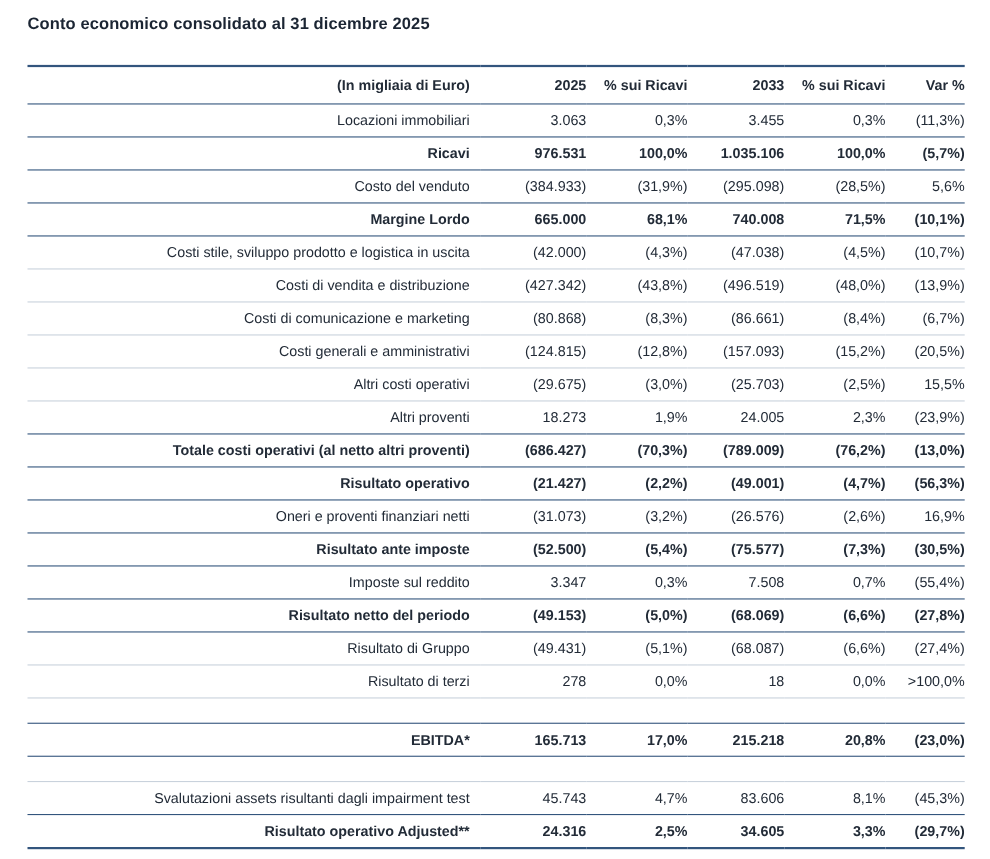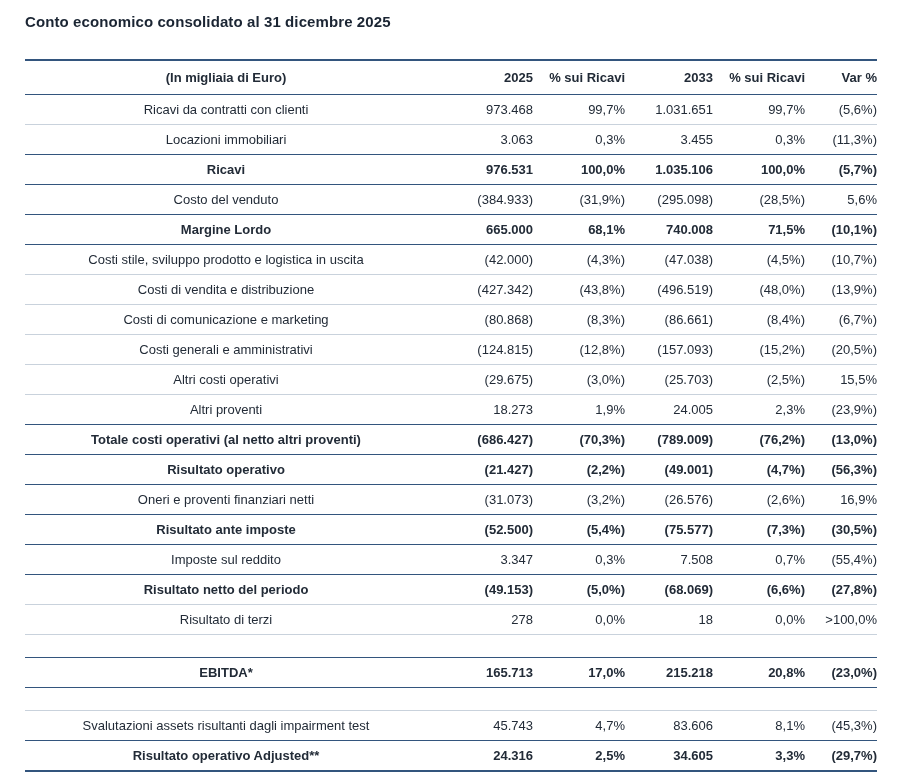--- a/index.html
+++ b/index.html
@@ -38,21 +38,21 @@
   thead tr{
     border-top:2px solid var(--dark);
     border-bottom:1px solid var(--dark);
   }
   th{
     font-weight:bold;
     padding:9px 0;
     white-space:nowrap;
   }
   th.label, td.label{
-    text-align:center;
+    text-align:right;
     padding-right:10px;
     overflow:hidden;
     white-space:nowrap;
   }
   th.num, td.num{
     text-align:right;
     padding-left:6px;
     white-space:nowrap;
   }
   td{ padding:7px 0; }
@@ -82,28 +82,20 @@
       <tr>
         <th class="label">(In migliaia di Euro)</th>
         <th class="num">2025</th>
         <th class="num">% sui Ricavi</th>
         <th class="num">2033</th>
         <th class="num">% sui Ricavi</th>
         <th class="num">Var %</th>
       </tr>
     </thead>
     <tbody>
-        <tr class="b-dark">
-    <td class="label">Ricavi da contratti con clienti</td>
-    <td class="num">973.468</td>
-    <td class="num">99,7%</td>
-    <td class="num">1.031.651</td>
-    <td class="num">99,7%</td>
-    <td class="num">(5,6%)</td>
-  </tr>
         <tr class="b-light">
     <td class="label">Locazioni immobiliari</td>
     <td class="num">3.063</td>
     <td class="num">0,3%</td>
     <td class="num">3.455</td>
     <td class="num">0,3%</td>
     <td class="num">(11,3%)</td>
   </tr>
         <tr class="b-dark bold">
     <td class="label">Ricavi</td>
@@ -218,20 +210,28 @@
     <td class="num">(55,4%)</td>
   </tr>
         <tr class="b-dark bold">
     <td class="label">Risultato netto del periodo</td>
     <td class="num">(49.153)</td>
     <td class="num">(5,0%)</td>
     <td class="num">(68.069)</td>
     <td class="num">(6,6%)</td>
     <td class="num">(27,8%)</td>
   </tr>
+        <tr class="b-dark">
+    <td class="label">Risultato di Gruppo</td>
+    <td class="num">(49.431)</td>
+    <td class="num">(5,1%)</td>
+    <td class="num">(68.087)</td>
+    <td class="num">(6,6%)</td>
+    <td class="num">(27,4%)</td>
+  </tr>
         <tr class="b-light">
     <td class="label">Risultato di terzi</td>
     <td class="num">278</td>
     <td class="num">0,0%</td>
     <td class="num">18</td>
     <td class="num">0,0%</td>
     <td class="num">&gt;100,0%</td>
   </tr>
         <tr class="spacer b-light">
           <td colspan="6"></td>

